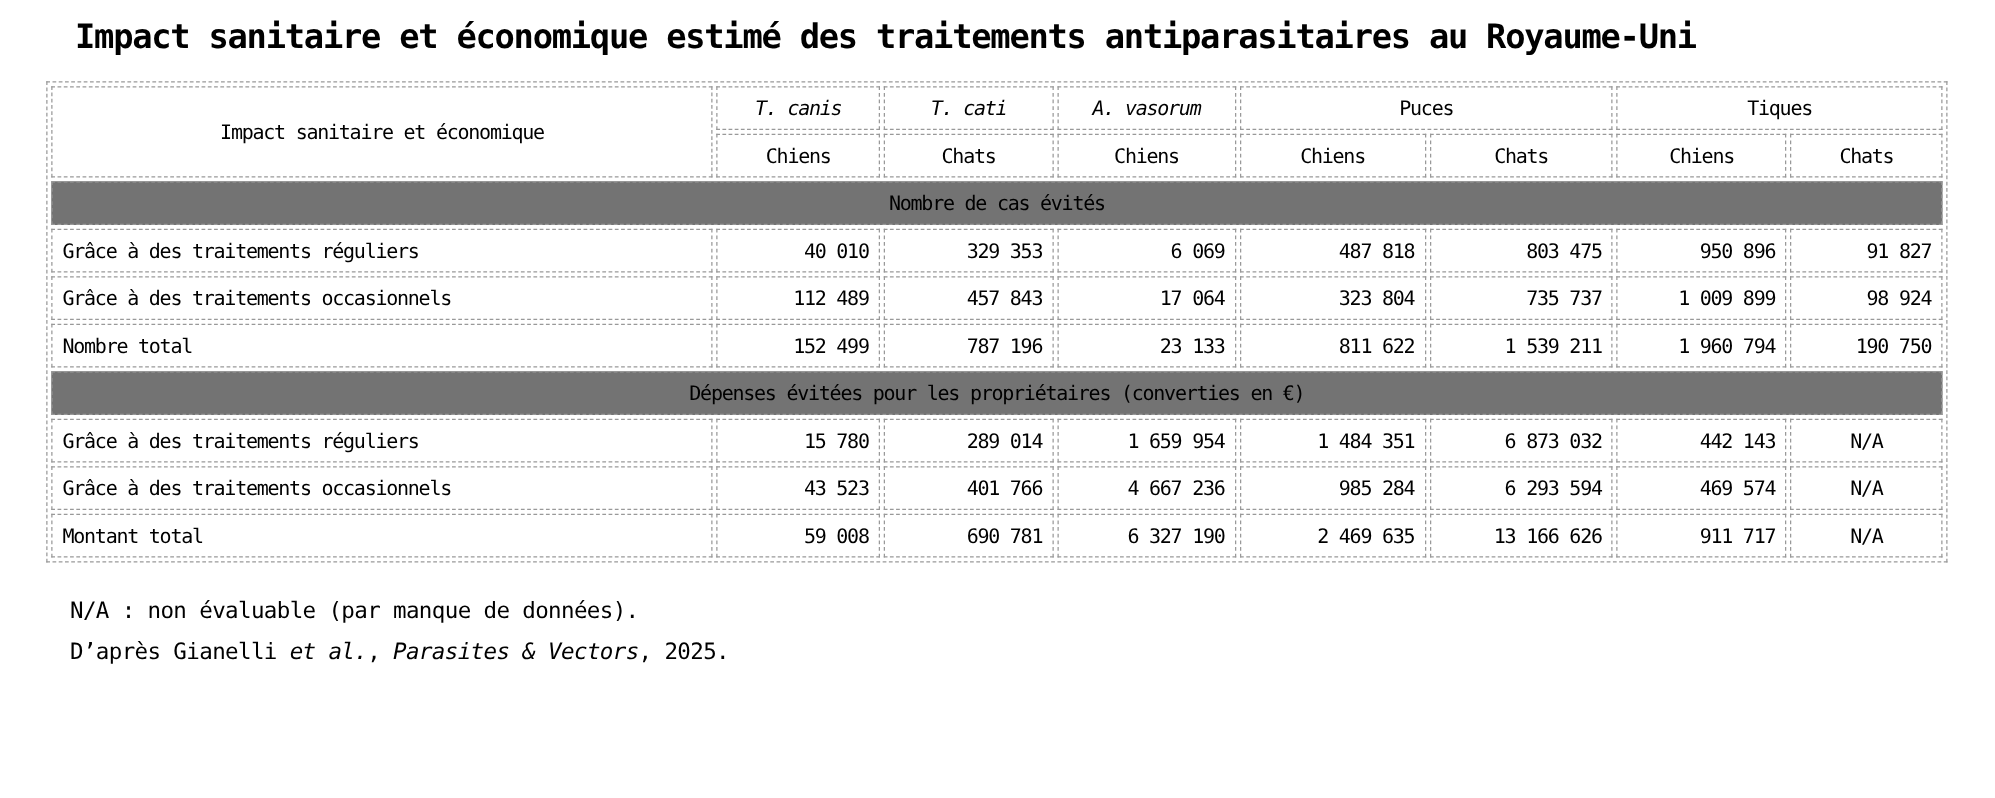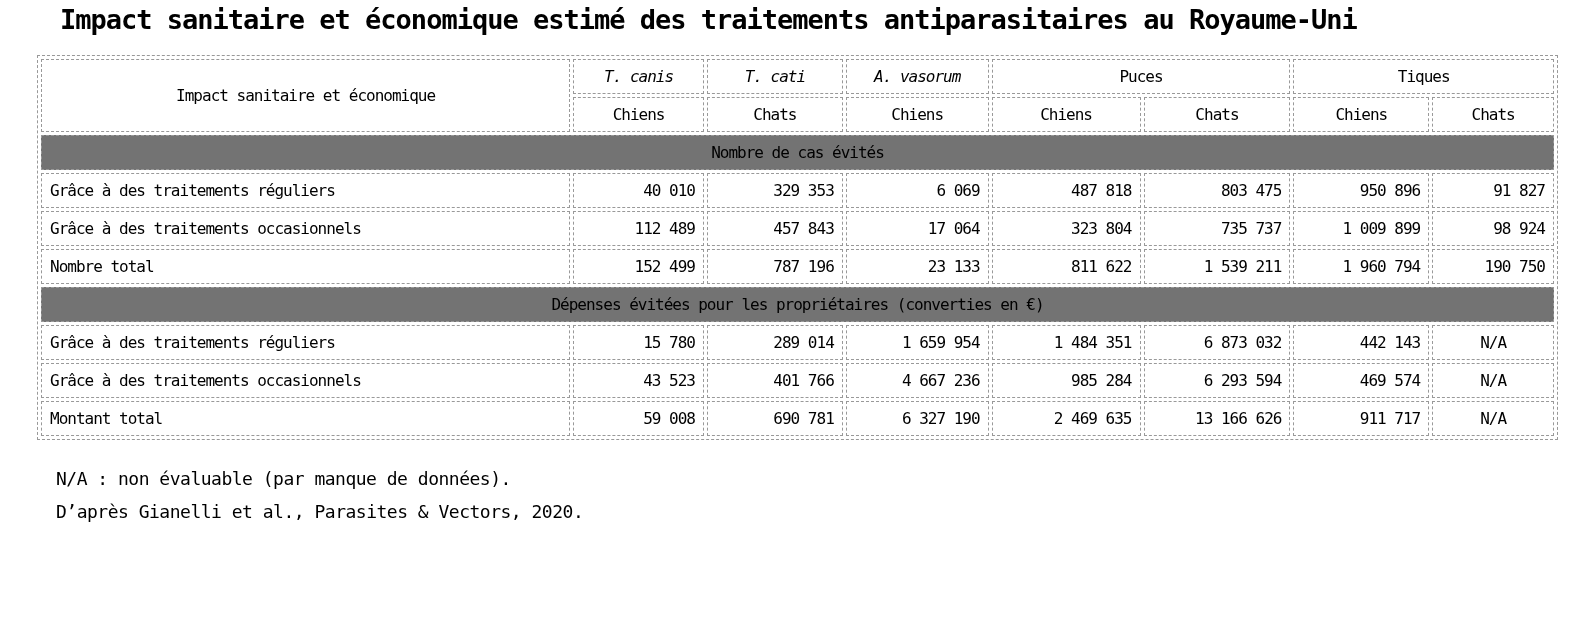--- a/index.html
+++ b/index.html
@@ -6,21 +6,21 @@
     margin: 0;
     padding: 0;
     background: #ffffff;
     color: #000000;
     font-family: "DejaVu Sans Mono", "Liberation Mono", monospace;
   }
   .wrap {
     width: 1596px;
     height: 638px;
     box-sizing: border-box;
-    padding: 0 36px 20px 37px;
+    padding: 10px 36px 20px 37px;
     overflow: hidden;
   }
   .title {
     font-size: 27px;
     font-weight: bold;
     letter-spacing: -1px;
     margin: 4px 0 20px 23px;
     white-space: nowrap;
   }
   table.impact {
@@ -69,21 +69,21 @@
     text-align: center;
     margin-top: 17px;
   }
   .notes {
     margin: 22px 0 0 19px;
     font-size: 18px;
     letter-spacing: -0.5px;
     line-height: 1.85;
   }
   .notes .line { white-space: nowrap; }
-  .it { }
+  .it { font-style: italic; }
 </style>
 </head>
 <body>
 
 <div class="wrap">
 
   <div class="title">Impact sanitaire et économique estimé des traitements antiparasitaires au Royaume-Uni</div>
 
   <table class="impact">
     <colgroup>
@@ -180,16 +180,16 @@
         <td class="num">2 469 635</td>
         <td class="num">13 166 626</td>
         <td class="num">911 717</td>
         <td class="na">N/A</td>
       </tr>
     </tbody>
   </table>
 
   <div class="notes">
     <div class="line">N/A : non évaluable (par manque de données).</div>
-    <div class="line"><span>D’après Gianelli </span><span class="it">et al.</span><span>, </span><span class="it">Parasites &amp; Vectors</span><span>, 2020.</span></div>
+    <div class="line"><span>D’après Gianelli </span><span class="it">et al.</span><span>, </span><span class="it">Parasites &amp; Vectors</span><span>, 2025.</span></div>
   </div>
 
 </div>
 
 </body></html>

